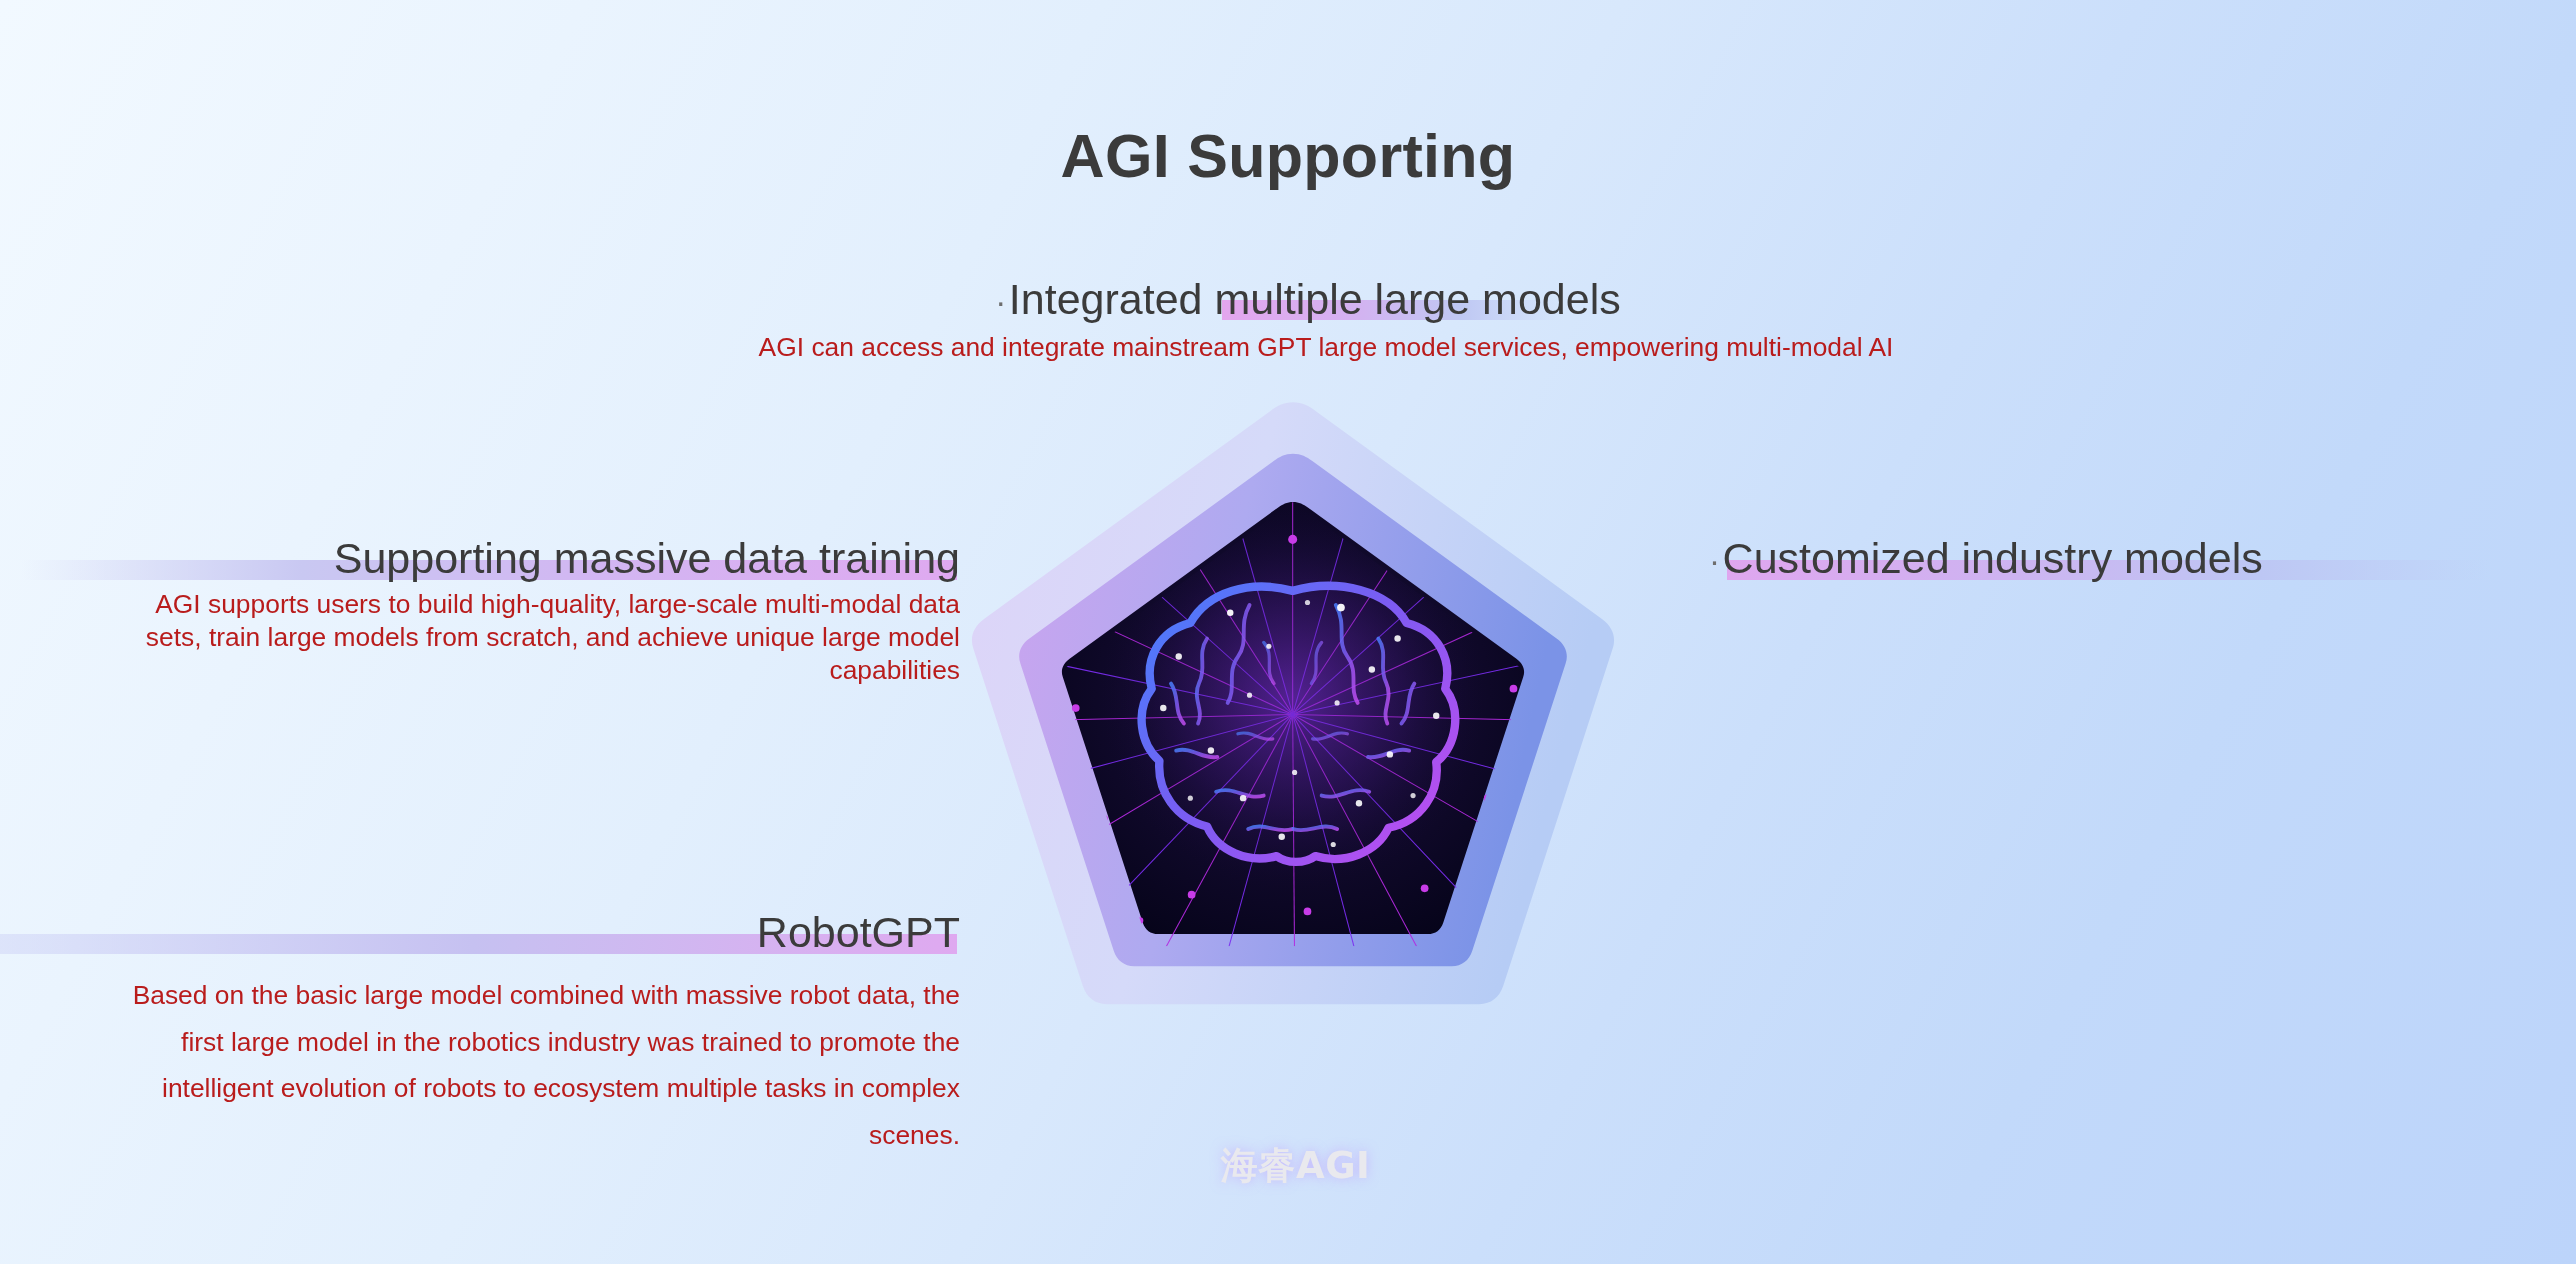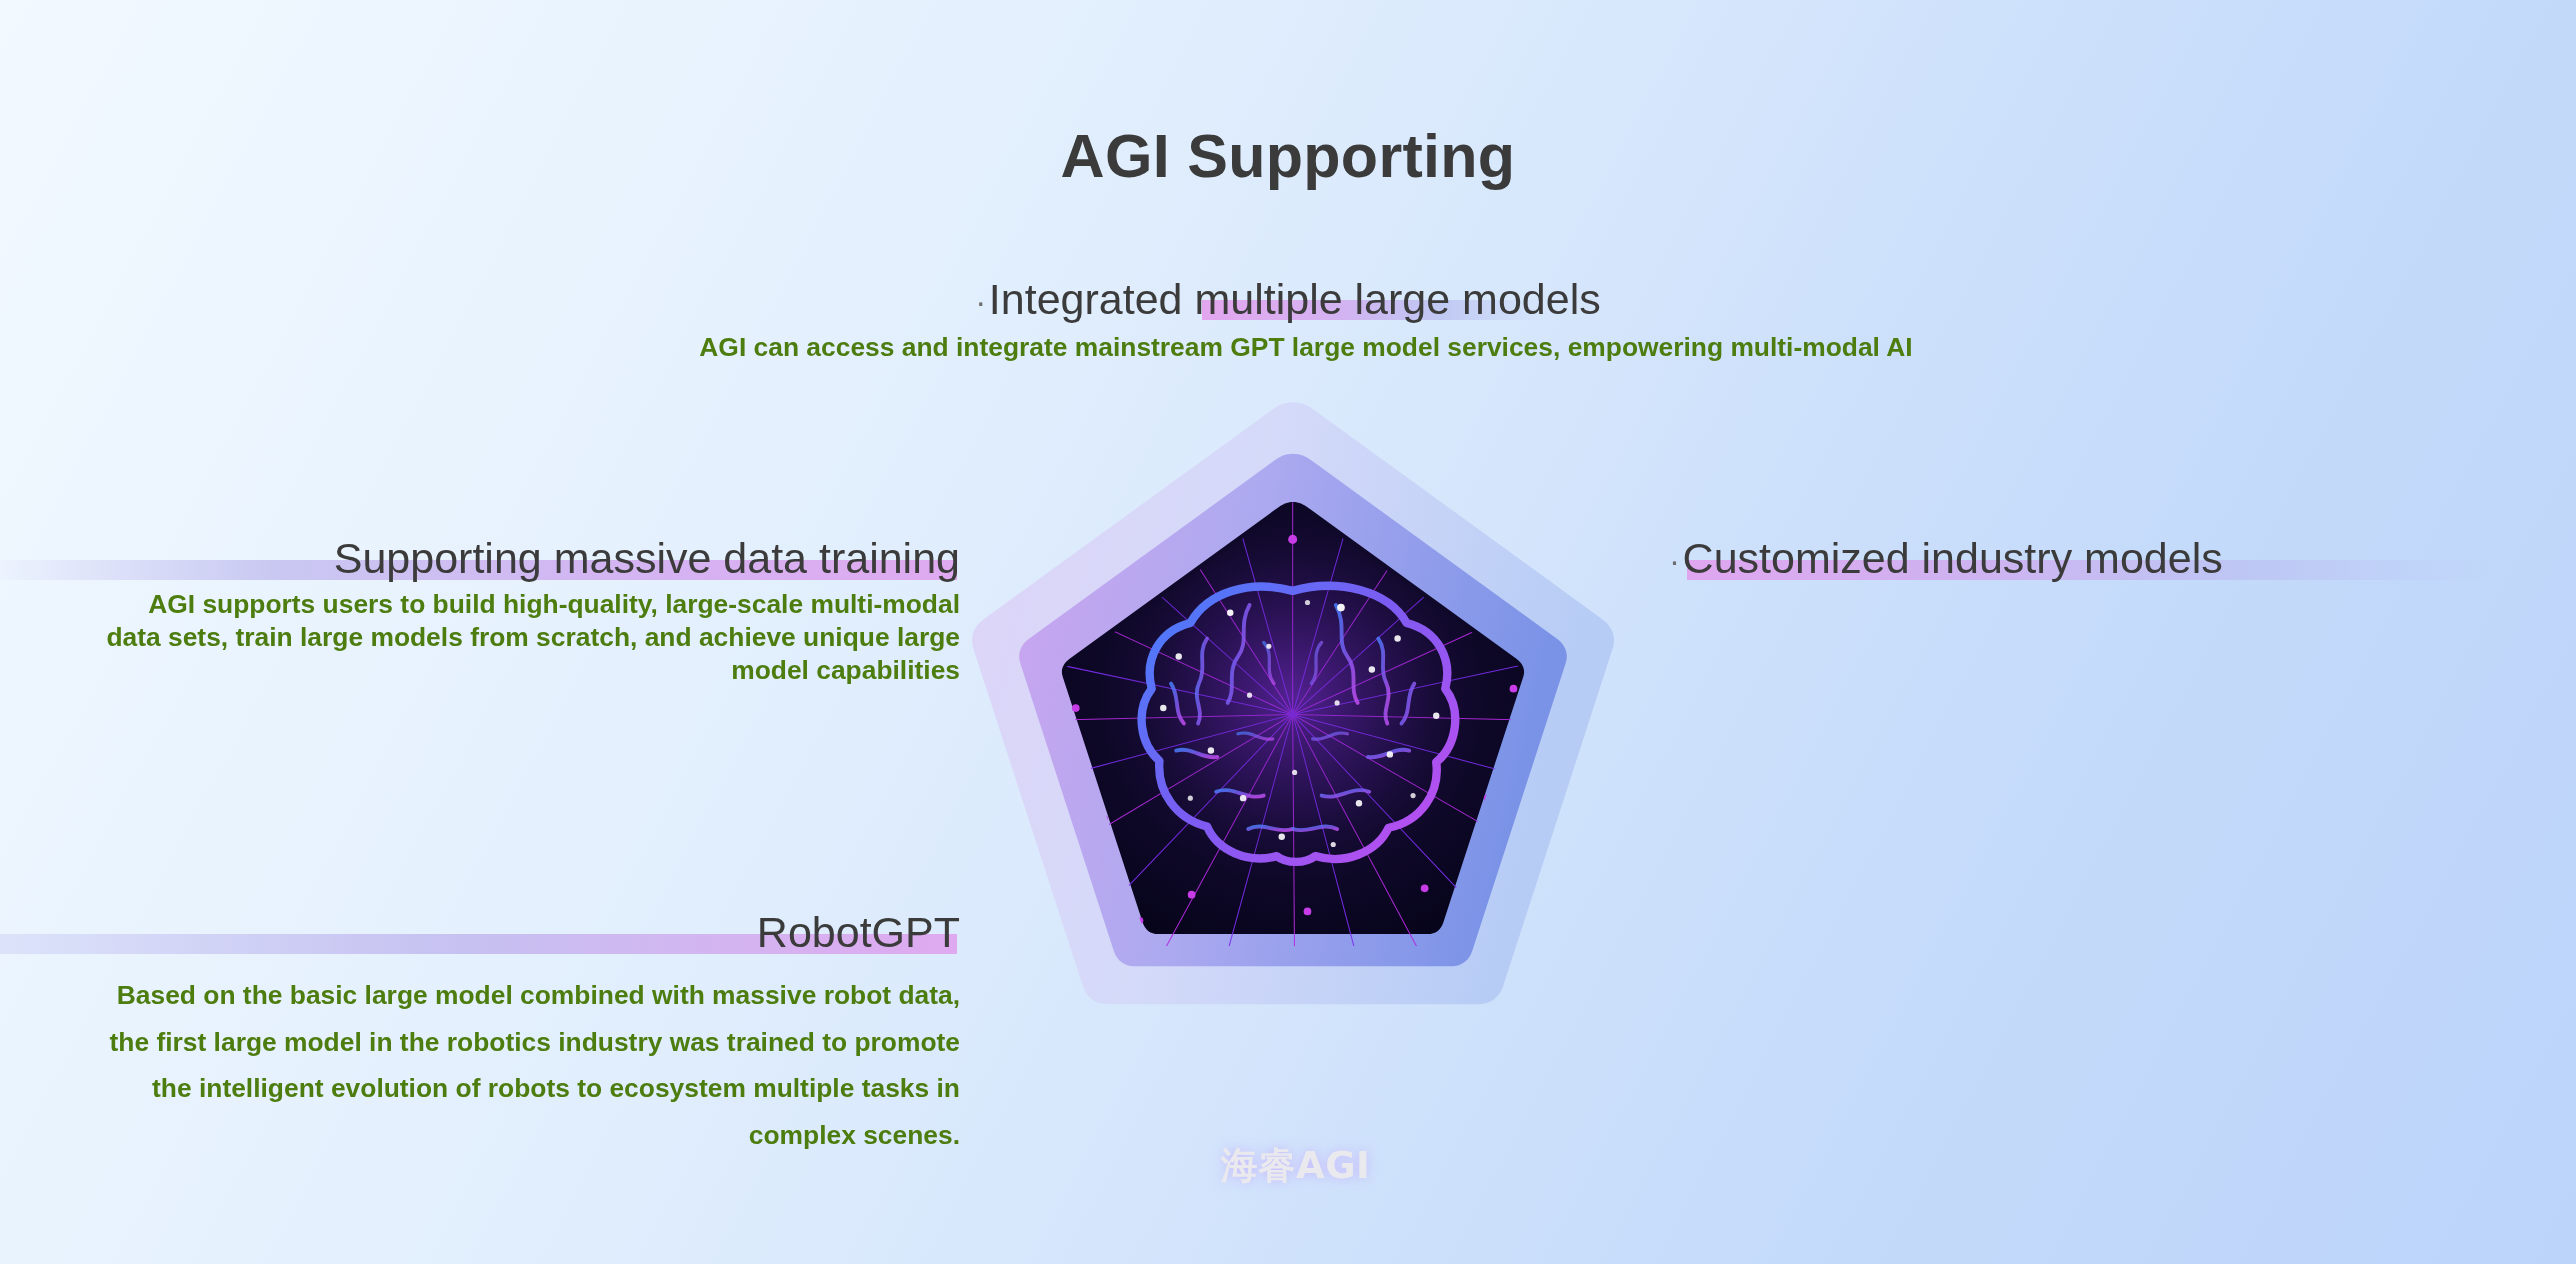--- a/index.html
+++ b/index.html
@@ -20,36 +20,36 @@
 
   
   #page-title{
     position:absolute; top:121px; left:0; width:2576px;
     text-align:center;
     font-size:61px; font-weight:700; color:#3b3b3b;
     letter-spacing:0.3px;
   }
 
   
-  .block{ position:absolute; }
+  .block{ position:absolute;padding-left:40px; }
   .head{
     position:relative; display:block;
     font-size:43px; font-weight:400; color:#3b3b3b;
     white-space:nowrap; line-height:1.08;
   }
   .head .dot{
     font-size:33px; color:#6e6e6e; vertical-align:1.3px;
     padding-right:2.6px;
   }
   .head .htext{ position:relative; z-index:2; }
   .hl{
     position:absolute; height:20px; z-index:1; pointer-events:none;
   }
   .body{
-    font-size:26.4px; color:#4d7c0f; line-height:1.26; font-weight:700;margin-left:36px;
+    font-size:26.4px; color:#b91c1c; line-height:1.26; font-weight:400;margin-left:36px;
   }
 
   
   #block-top{ top:276px; left:0; width:2576px; text-align:center; }
   #block-top .head{ display:inline-block; }
   #block-top .hl{
     left:227px; right:57px; bottom:2.6px;
     background:linear-gradient(90deg,#e3a6ee 0%,#d3b3f1 40%,#bfc8f3 70%,rgba(195,210,247,0) 100%);
   }
   #block-top .body{ margin-top:9px; }

